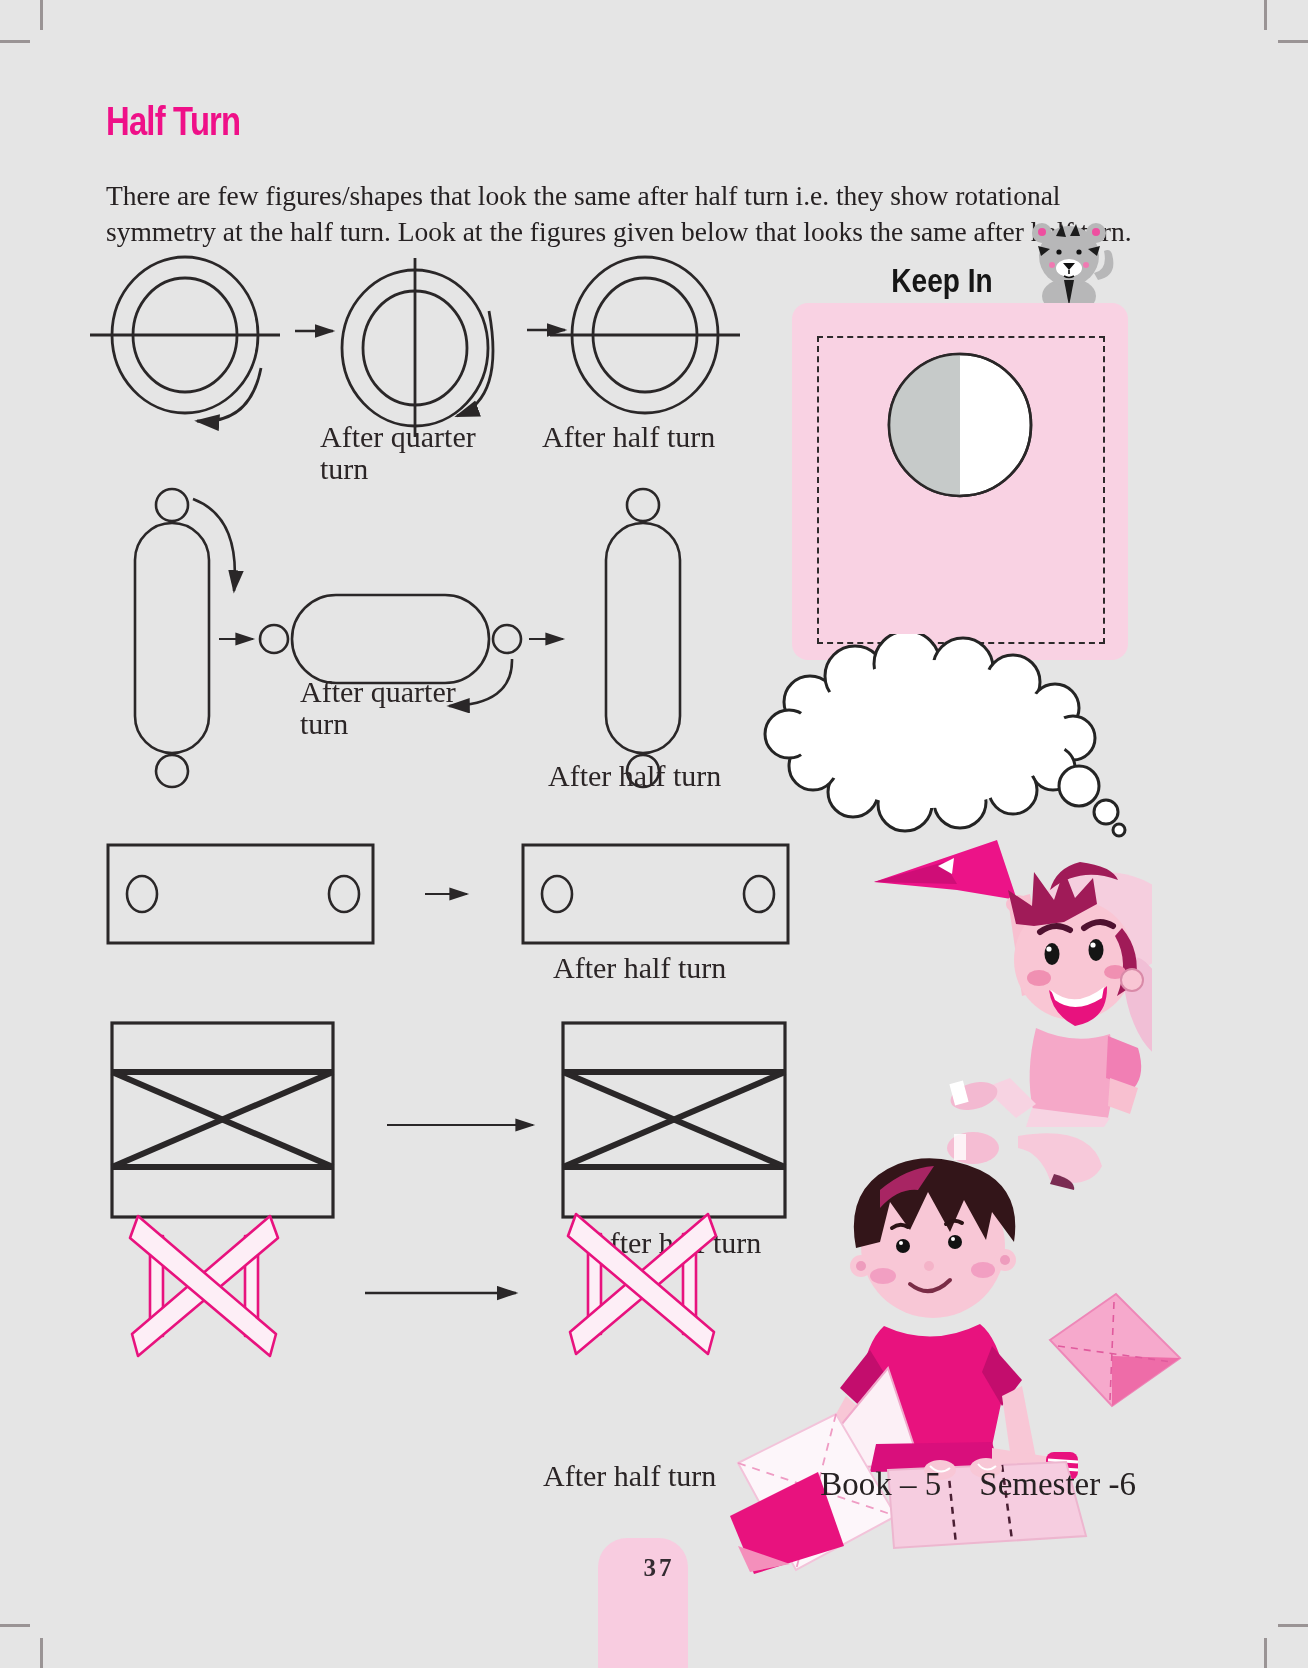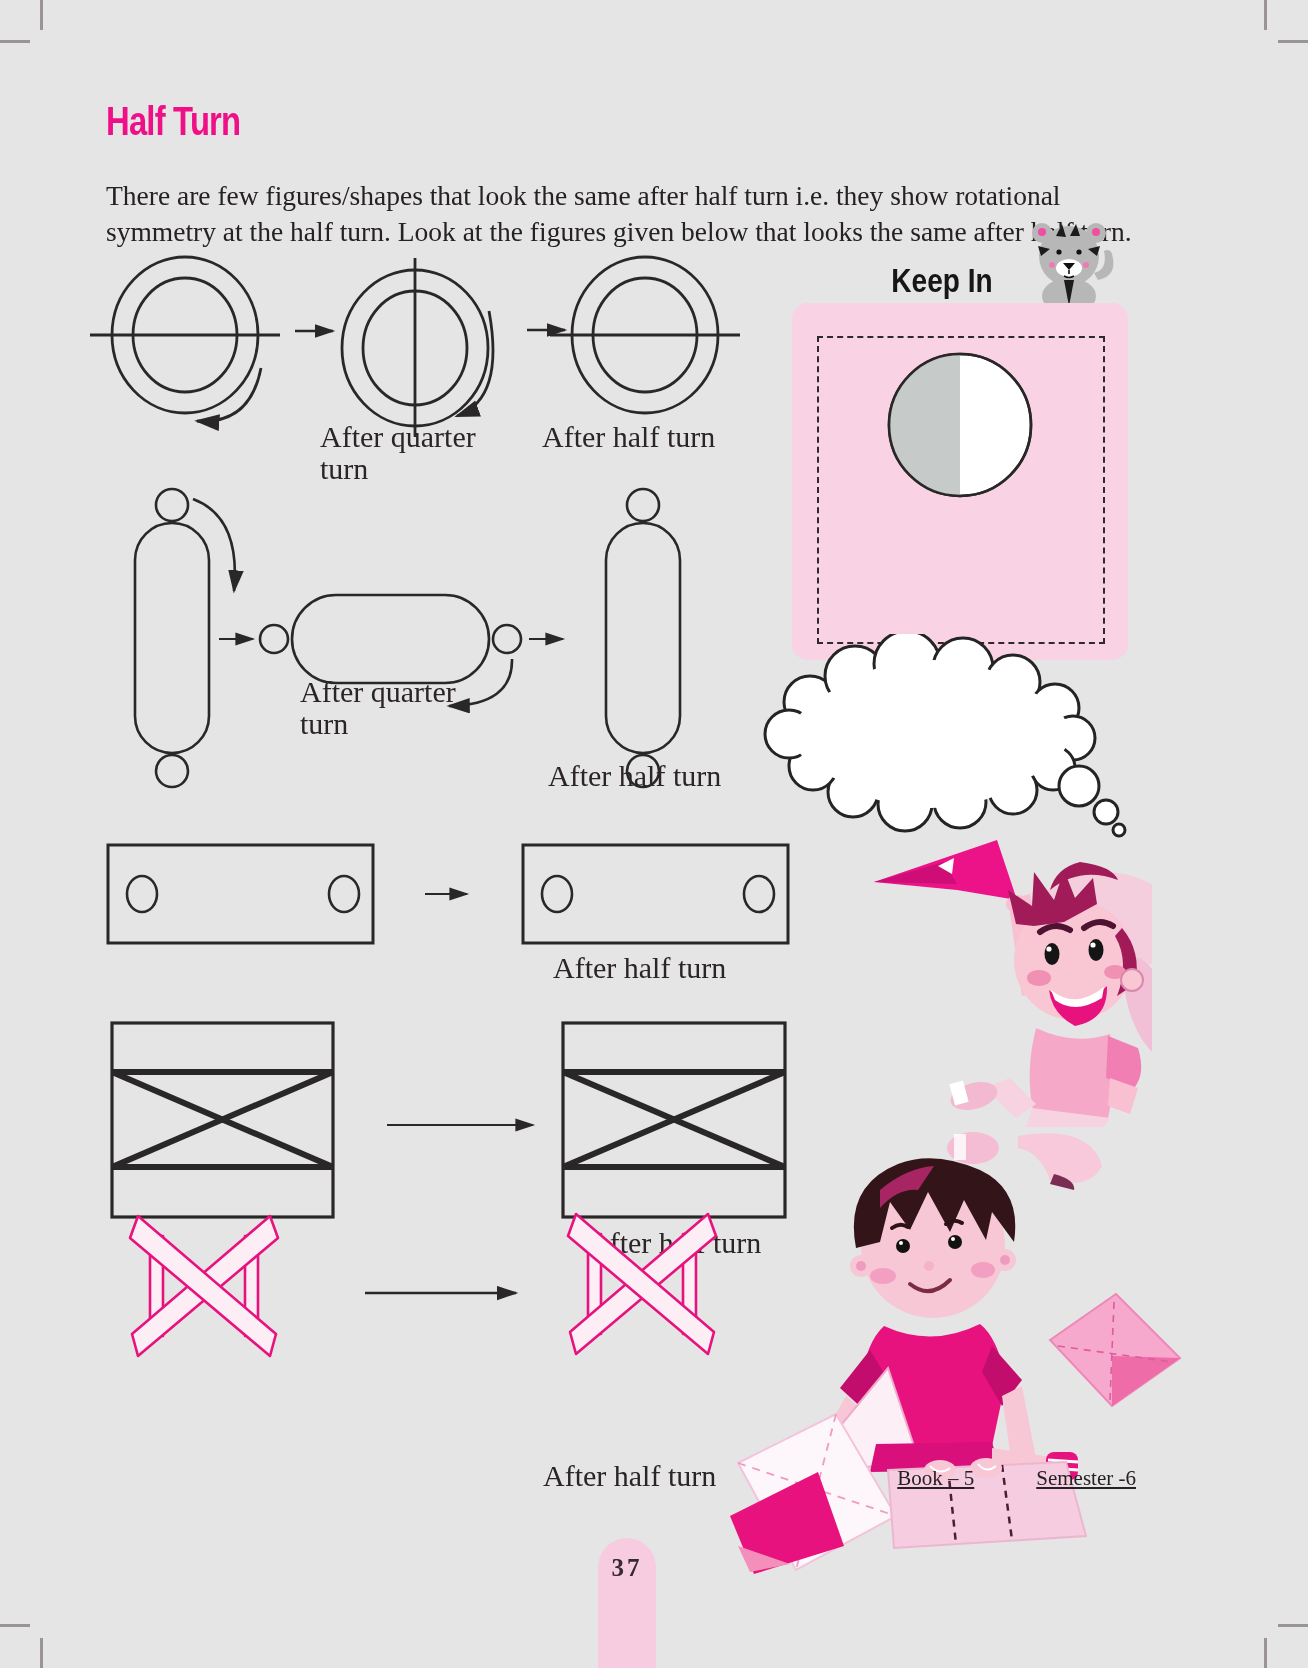--- a/index.html
+++ b/index.html
@@ -18,23 +18,23 @@
             font-family:"Liberation Sans","DejaVu Sans",sans-serif;font-weight:700;font-size:33px;
             transform:scaleX(.85);transform-origin:center;}
   .panel{position:absolute;left:792px;top:303px;width:336px;height:357px;background:#f9d2e3;
          border-radius:16px;}
   .panel-dash{position:absolute;left:25px;top:33px;width:284px;height:304px;
               border:2.5px dashed #2e2a2b;}
   .panel-note{position:absolute;left:20px;top:196px;width:296px;text-align:center;
               font-size:27px;line-height:36px;color:#262122;}
   .bubble-text{position:absolute;left:798px;top:666px;width:300px;text-align:center;
                font-size:26px;line-height:33px;color:#262122;}
-  .footer{position:absolute;top:1466px;right:172px;display:flex;gap:62px;font-size:21px;color:#262122;text-decoration:underline;}
+  .footer{position:absolute;top:1466px;right:172px;display:flex;gap:38px;font-size:33px;color:#262122;}
   .arch{position:absolute;left:598px;top:1538px;width:58px;height:130px;background:#f8cce0;
-        border-radius:29px 29px 0 0;text-align:center;}
+        border-radius:29px 29px 0 0;text-align:center;padding-left:32px;}
   .arch span{display:inline-block;margin-top:16px;font-size:25px;font-weight:700;
              letter-spacing:3px;color:#332b31;}
   svg{display:block;}
 </style>
 </head>
 <body>
 
 <div class="page">
 
   <div class="crop" style="left:40px;top:0;width:3px;height:30px"></div>

